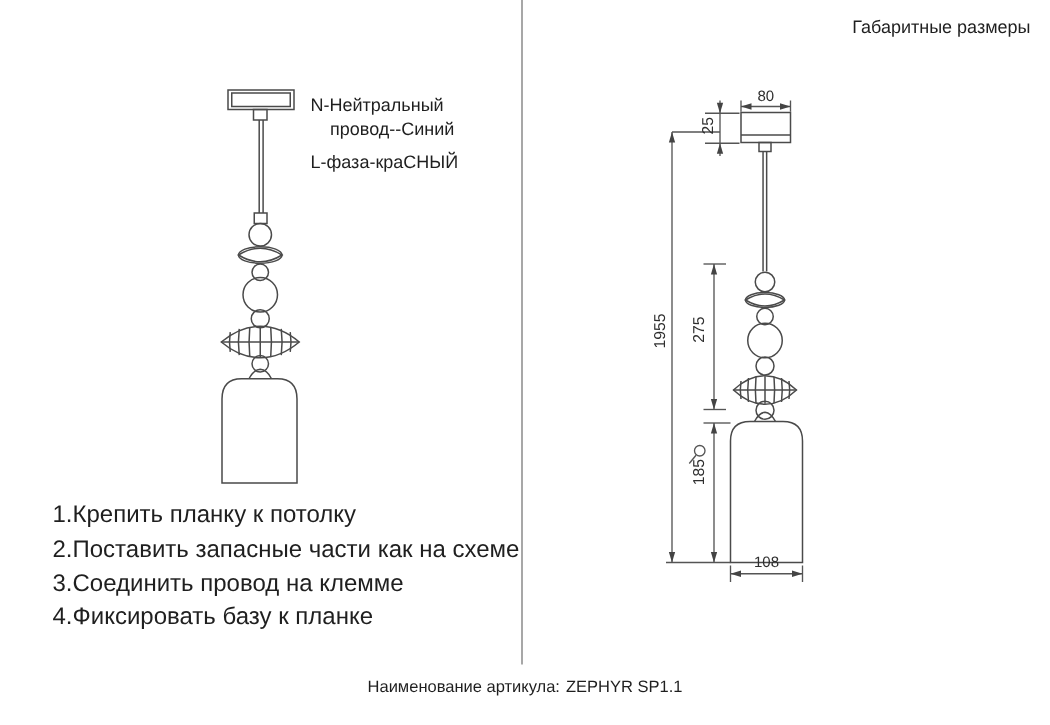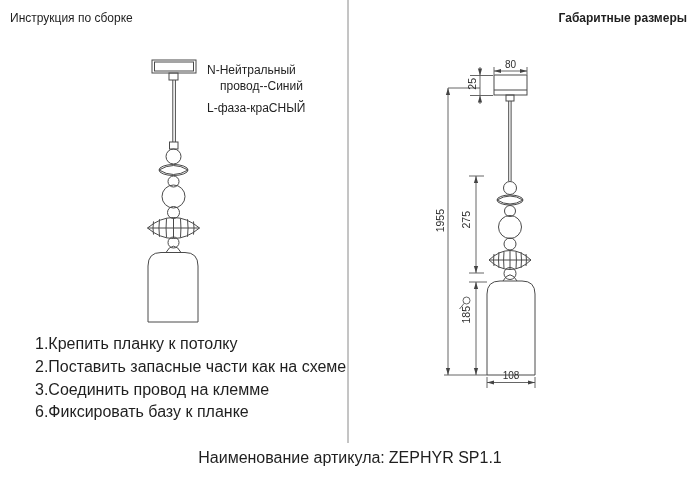--- a/index.html
+++ b/index.html
@@ -6,21 +6,21 @@
   .page{
     position:relative;
     width:700px;height:483px;
     background:#ffffff;
     font-family:"Liberation Sans", sans-serif;
     color:#1f1f1f;
     overflow:hidden;
   }
   .abs{position:absolute;white-space:nowrap;}
   .t12{font-size:12px;line-height:14px;}
-  .t12b{font-size:16px;line-height:14px;}
+  .t12b{font-size:11px;line-height:14px;}
   .dim{font-size:10px;line-height:12px;color:#2e2e2e;}
   .hdim{text-align:center;}
   .vdim{
     writing-mode:vertical-rl;
     transform:rotate(180deg);
     font-size:10.5px;line-height:12px;color:#2e2e2e;
   }
   .footer-wrap{
     position:absolute;left:0;top:451px;width:700px;
     display:flex;justify-content:center;gap:4px;
@@ -144,32 +144,31 @@
       <g>
         <line x1="487" y1="377" x2="487" y2="388"></line>
         <line x1="535" y1="377" x2="535" y2="388"></line>
         <line x1="487" y1="382.5" x2="535" y2="382.5"></line>
         <path d="M487,382.5 L494,380.4 L494,384.6 Z" fill="#444" stroke="none"></path>
         <path d="M535,382.5 L528,380.4 L528,384.6 Z" fill="#444" stroke="none"></path>
       </g>
     </g>
   </svg>
 
-  <div class="abs t12" style="left:10px;top:11px;">Инструкция по сборке</div>
 
-  <div class="abs t12" style="right:13px;top:11px;font-weight:bold;">Габаритные размеры</div>
+  <div class="abs t12" style="right:13px;top:11px;">Габаритные размеры</div>
 
   <div class="abs t12" style="left:207px;top:63px;">N-Нейтральный</div>
   <div class="abs t12" style="left:220px;top:79px;">провод--Синий</div>
   <div class="abs t12" style="left:207px;top:101px;text-align:center;">L-фаза-краСНЫЙ</div>
 
   <div class="instr" style="top:337px;">1.Крепить планку к потолку</div>
   <div class="instr" style="top:360px;">2.Поставить запасные части как на схеме</div>
   <div class="instr" style="top:383px;">3.Соединить провод на клемме</div>
-  <div class="instr" style="top:405px;">6.Фиксировать базу к планке</div>
+  <div class="instr" style="top:405px;">4.Фиксировать базу к планке</div>
 
   <div class="abs dim hdim" style="left:494px;top:59px;width:33px;">80</div>
   <div class="abs vdim" style="left:466px;top:78px;">25</div>
   <div class="abs vdim" style="left:434px;top:209px;">1955</div>
   <div class="abs vdim" style="left:460px;top:211px;">275</div>
   <div class="abs vdim" style="left:460px;top:306px;">185</div>
   <div class="abs dim hdim" style="left:487px;top:370px;width:48px;">108</div>
 
   <div class="footer-wrap">
     <span class="t12b">Наименование артикула:</span>

